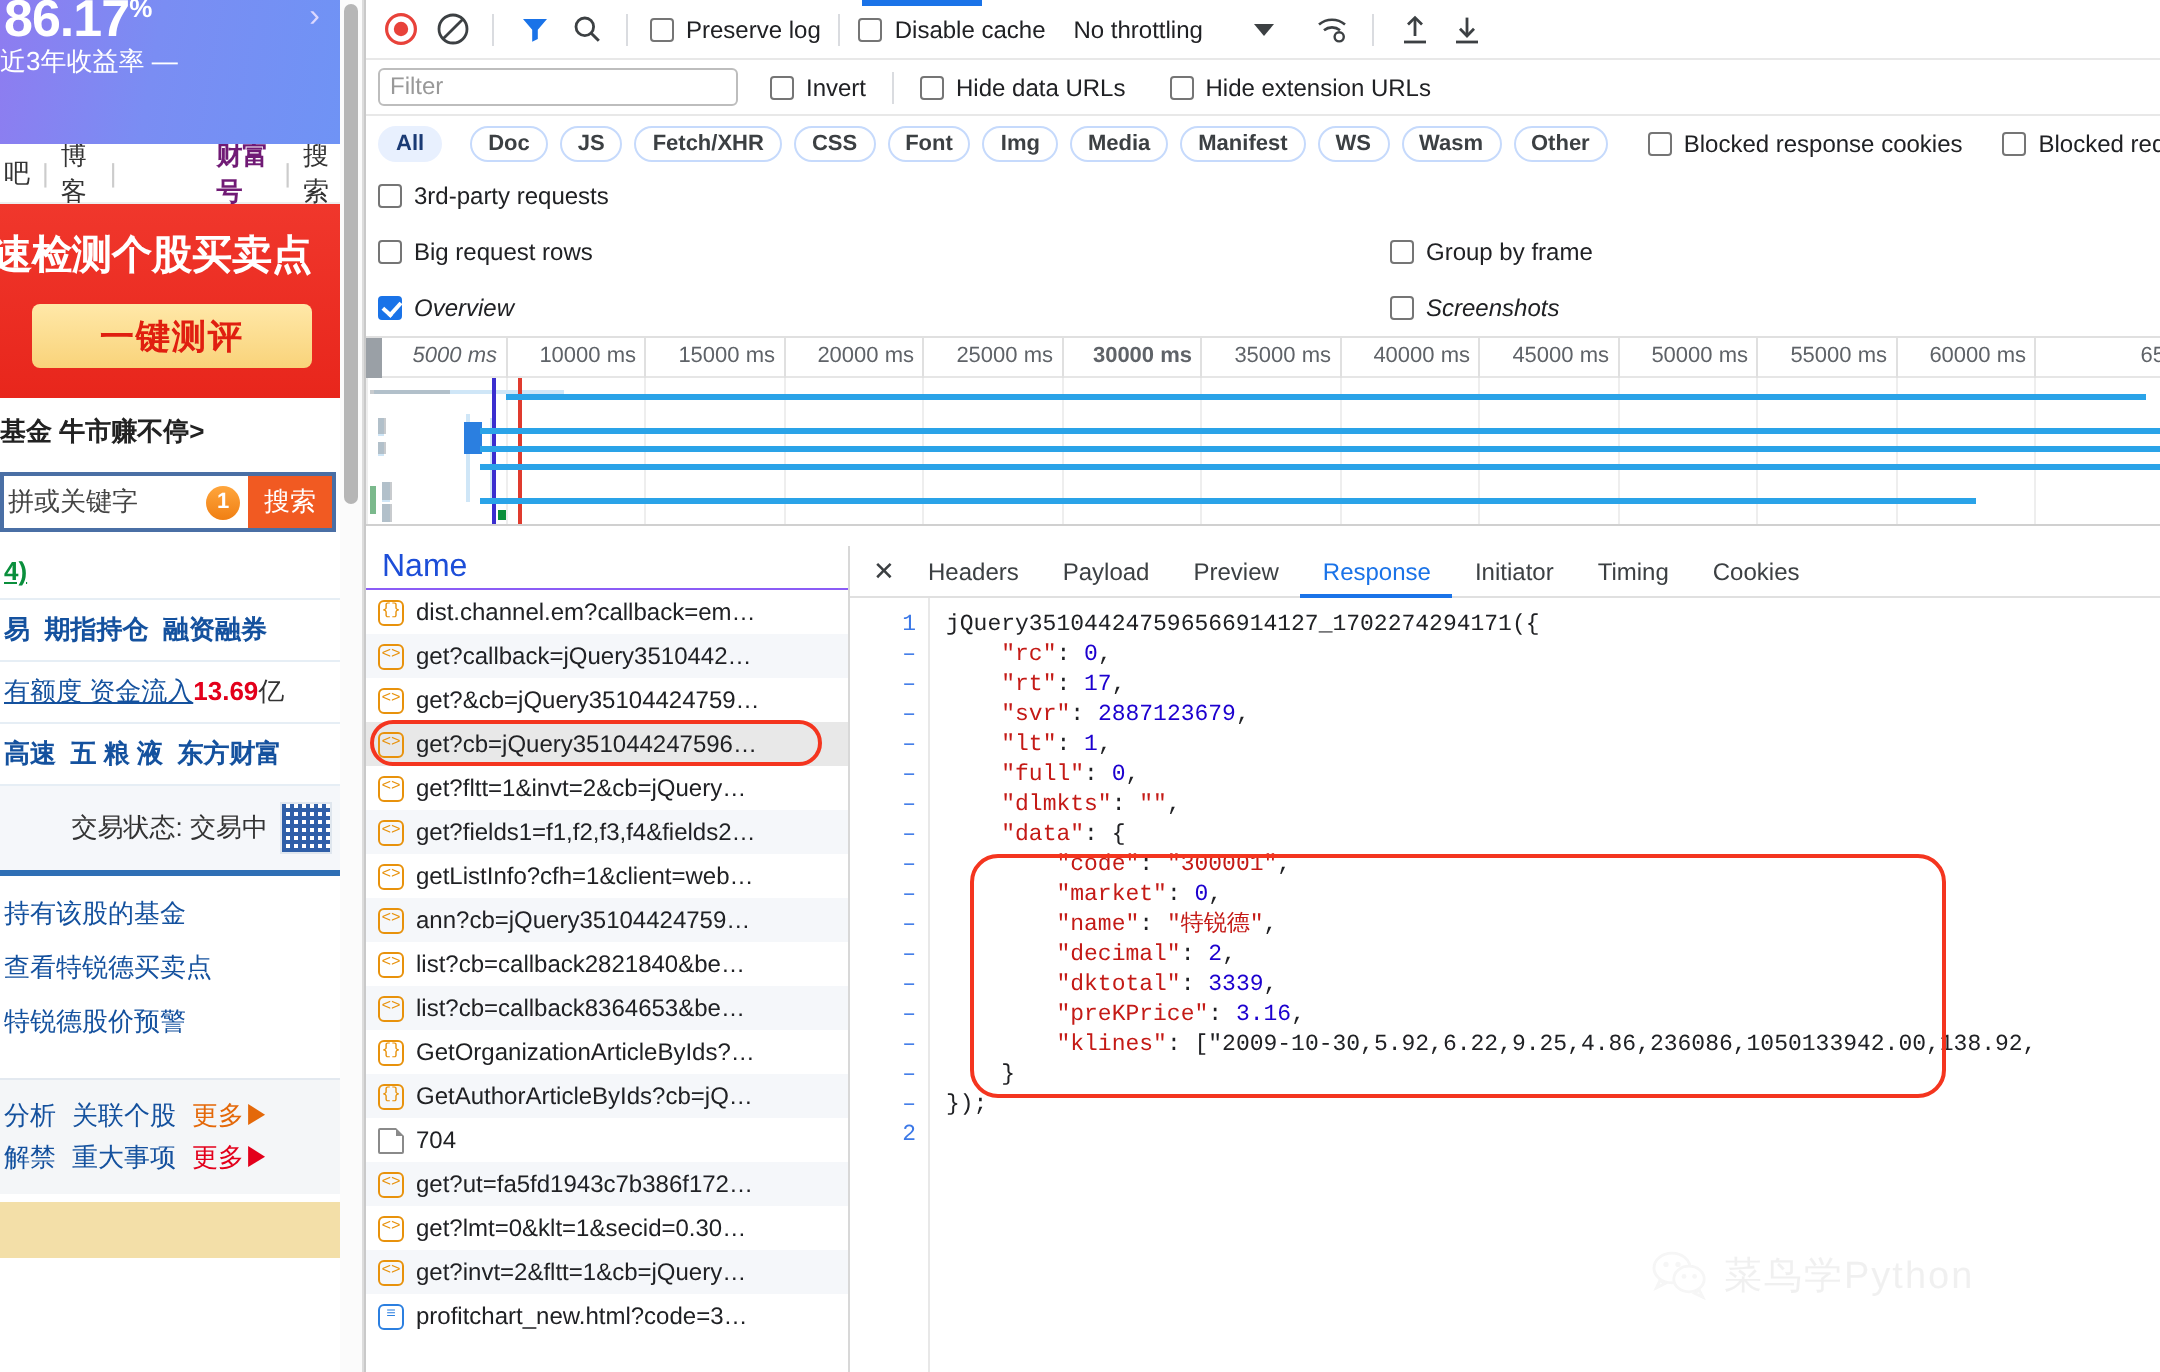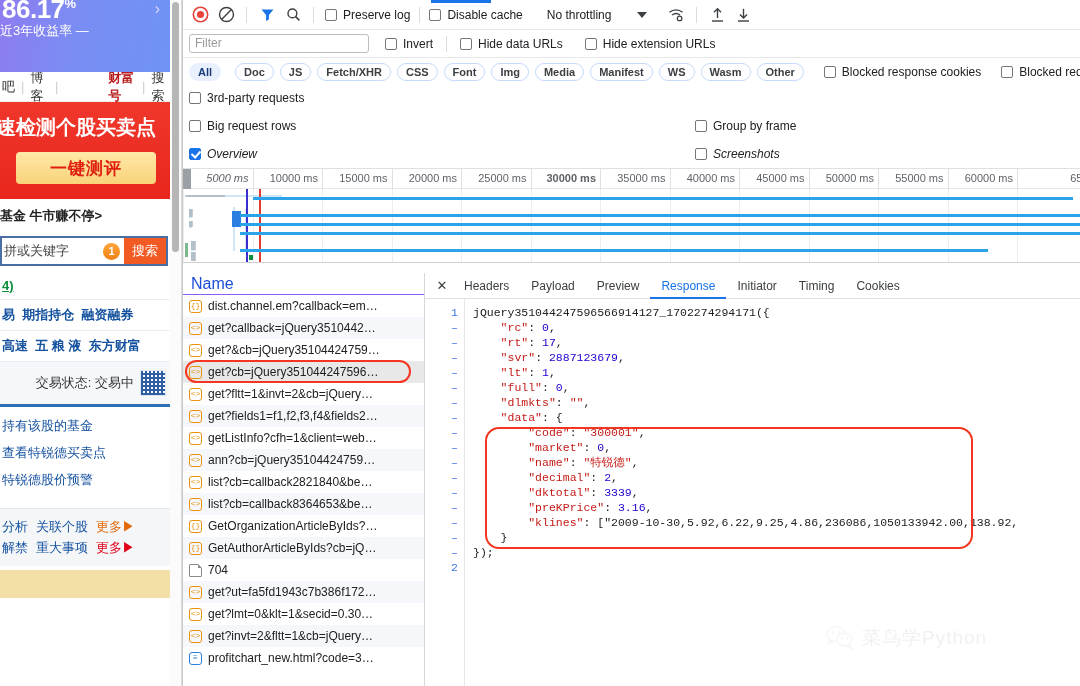--- a/index.html
+++ b/index.html
@@ -28,21 +28,21 @@
   }
   .pg-banner .big sup { font-size: 13px; font-weight: bold; }
   .pg-banner .sub { position: absolute; left: 0px; top: 22px; font-size: 13px; }
   .pg-banner .arrow { position: absolute; right: 10px; top: 0px; font-size: 16px; color:#dcd8ff;}
 
   .pg-navbar {
     height: 30px; display: flex; align-items: center; gap: 6px;
     font-size: 13px; color: #333; padding-left: 2px; border-bottom: 1px solid #eee;
   }
   .pg-navbar .sep { color: #ccc; }
-  .pg-navbar .hot { color: #b91c1c; font-weight: bold; margin-left: 44px; }
+  .pg-navbar .hot { color: #701a75; font-weight: bold; margin-left: 44px; }
 
   .pg-red {
     background: linear-gradient(180deg,#f0372c 0%,#e8261c 100%);
     height: 97px; position: relative; color:#fff; overflow: hidden;
   }
   .pg-red .t1 {
     position: absolute; left: -4px; top: 12px; font-size: 20px; font-weight: bold;
     letter-spacing: 0px; white-space: nowrap;
   }
   .pg-red .btn {
@@ -310,20 +310,23 @@
     </div>
 
     <div class="pg-row"><span class="pg-link-green">4)</span></div>
 
     <div class="pg-row">
       <span class="pg-blue-b">易</span>&nbsp;
       <span class="pg-blue-b">期指持仓</span>&nbsp;
       <span class="pg-blue-b">融资融券</span>
     </div>
 
+    <div class="pg-row">
+      <span class="pg-blue pg-ul">有额度 资金流入</span><span class="pg-red-b">13.69</span><span>亿</span>
+    </div>
 
     <div class="pg-row">
       <span class="pg-blue-b">高速</span>&nbsp;
       <span class="pg-blue-b">五 粮 液</span>&nbsp;
       <span class="pg-blue-b">东方财富</span>
     </div>
 
     <div class="pg-status">
       <span>交易状态: 交易中</span>
       <span class="qr"></span>
@@ -385,21 +388,21 @@
       <span class="vline"></span>
       <label class="cb-lbl" style="margin-left:2px">
         <span class="cbx"></span>
         <span>Preserve log</span>
       </label>
       <span class="vline"></span>
       <label class="cb-lbl">
         <span class="cbx"></span>
         <span>Disable cache</span>
       </label>
-      <span class="sel-txt" style="margin-left:20px">No throttling</span>
+      <span class="sel-txt" style="margin-left:10px">No throttling</span>
       <span class="caret" style="margin-left:22px"></span>
       <span class="ic" style="margin-left:14px">
         <svg width="17" height="15" viewBox="0 0 17 15">
             <path d="M1.5 5.3a10 10 0 0 1 13 0" fill="none" stroke="#3c4043" stroke-width="1.3"></path>
             <path d="M4 8.1a6.3 6.3 0 0 1 8 0" fill="none" stroke="#3c4043" stroke-width="1.3"></path>
             <circle cx="11.6" cy="11.4" r="2.3" fill="none" stroke="#3c4043" stroke-width="1.2"></circle>
           </svg>
       </span>
       <span class="vline"></span>
       <span class="ic">

